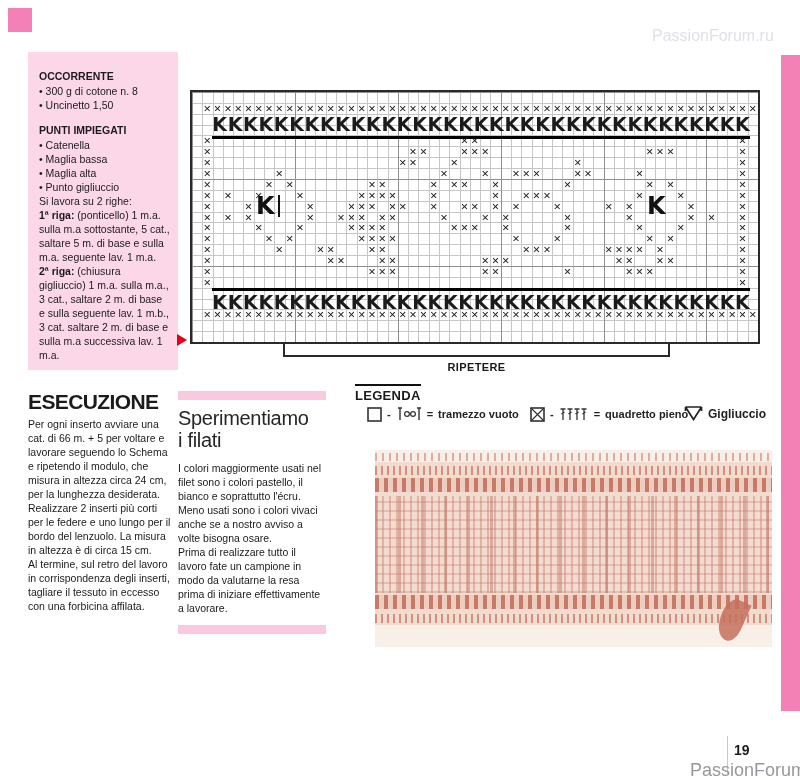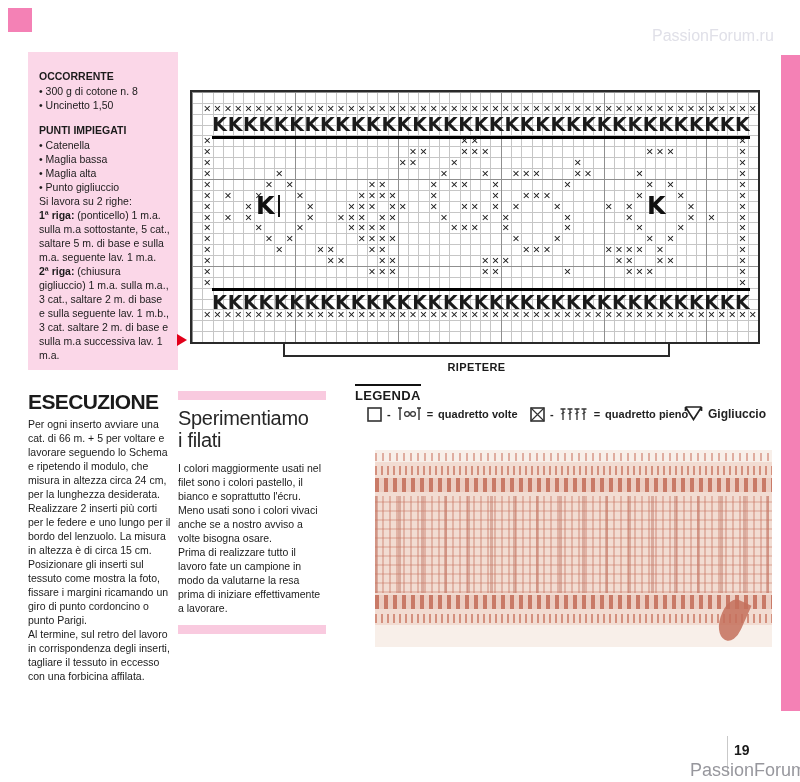--- a/index.html
+++ b/index.html
@@ -493,21 +493,21 @@
     <rect x="1" y="1" width="13" height="13" fill="#fff" stroke="#333" stroke-width="1.6"></rect>
   </svg>
   <span>-</span>
   <svg width="26" height="16" viewBox="0 0 26 16">
     <path d="M4 2 v12 M2 2 h4" stroke="#333" stroke-width="1.4" fill="none"></path>
     <circle cx="11" cy="8" r="2.4" fill="none" stroke="#333" stroke-width="1.2"></circle>
     <circle cx="17" cy="8" r="2.4" fill="none" stroke="#333" stroke-width="1.2"></circle>
     <path d="M23 2 v12 M21 2 h4" stroke="#333" stroke-width="1.4" fill="none"></path>
   </svg>
   <span>=</span>
-  <span>quadretto volte</span>
+  <span>tramezzo vuoto</span>
 </div>
 <div class="legend-item" id="legend-item-1">
   <svg width="15" height="15" viewBox="0 0 15 15">
     <rect x="1" y="1" width="13" height="13" fill="#fff" stroke="#333" stroke-width="1.6"></rect>
     <path d="M1 1 L14 14 M14 1 L1 14" stroke="#333" stroke-width="1.2"></path>
   </svg>
   <span>-</span>
   <svg width="30" height="16" viewBox="0 0 30 16">
     <g stroke="#333" stroke-width="1.3" fill="none">
       <path d="M4 3 v11 M1.5 3 h5 M2.5 8 l3 -2"></path>
@@ -524,21 +524,20 @@
     <path d="M1.5 1 H17.5 M1.5 1 V5 M17.5 1 V5 M1.5 1 L9.5 13.5 L17.5 1" stroke="#222" stroke-width="1.7" fill="none"></path>
   </svg>
   <span>Gigliuccio</span>
 </div>
 
 <div class="abs" id="esecuzione">
   <h2>ESECUZIONE</h2>
   <div>
       <p class="body-p">Per ogni inserto avviare una cat. di 66 m. + 5 per voltare e lavorare seguendo lo Schema e ripetendo il modulo, che misura in altezza circa 24 cm, per la lunghezza desiderata.</p>
       <p class="body-p">Realizzare 2 inserti più corti per le federe e uno lungo per il bordo del lenzuolo. La misura in altezza è di circa 15 cm.</p>
-      <p class="body-p">Posizionare gli inserti sul tessuto come mostra la foto, fissare i margini ricamando un giro di punto cordoncino o punto Parigi.</p>
       <p class="body-p">Al termine, sul retro del lavoro in corrispondenza degli inserti, tagliare il tessuto in eccesso con una forbicina affilata.</p>
     </div>
 </div>
 
 <div class="abs" id="colori">
   <div class="pink-bar"></div>
   <h2><span>Sperimentiamo</span><br><span>i filati</span></h2>
   <div>
       <p class="body-p">I colori maggiormente usati nel filet sono i colori pastello, il bianco e soprattutto l'écru. Meno usati sono i colori vivaci anche se a nostro avviso a volte bisogna osare.</p>
       <p class="body-p">Prima di realizzare tutto il lavoro fate un campione in modo da valutarne la resa prima di iniziare effettivamente a lavorare.</p>

